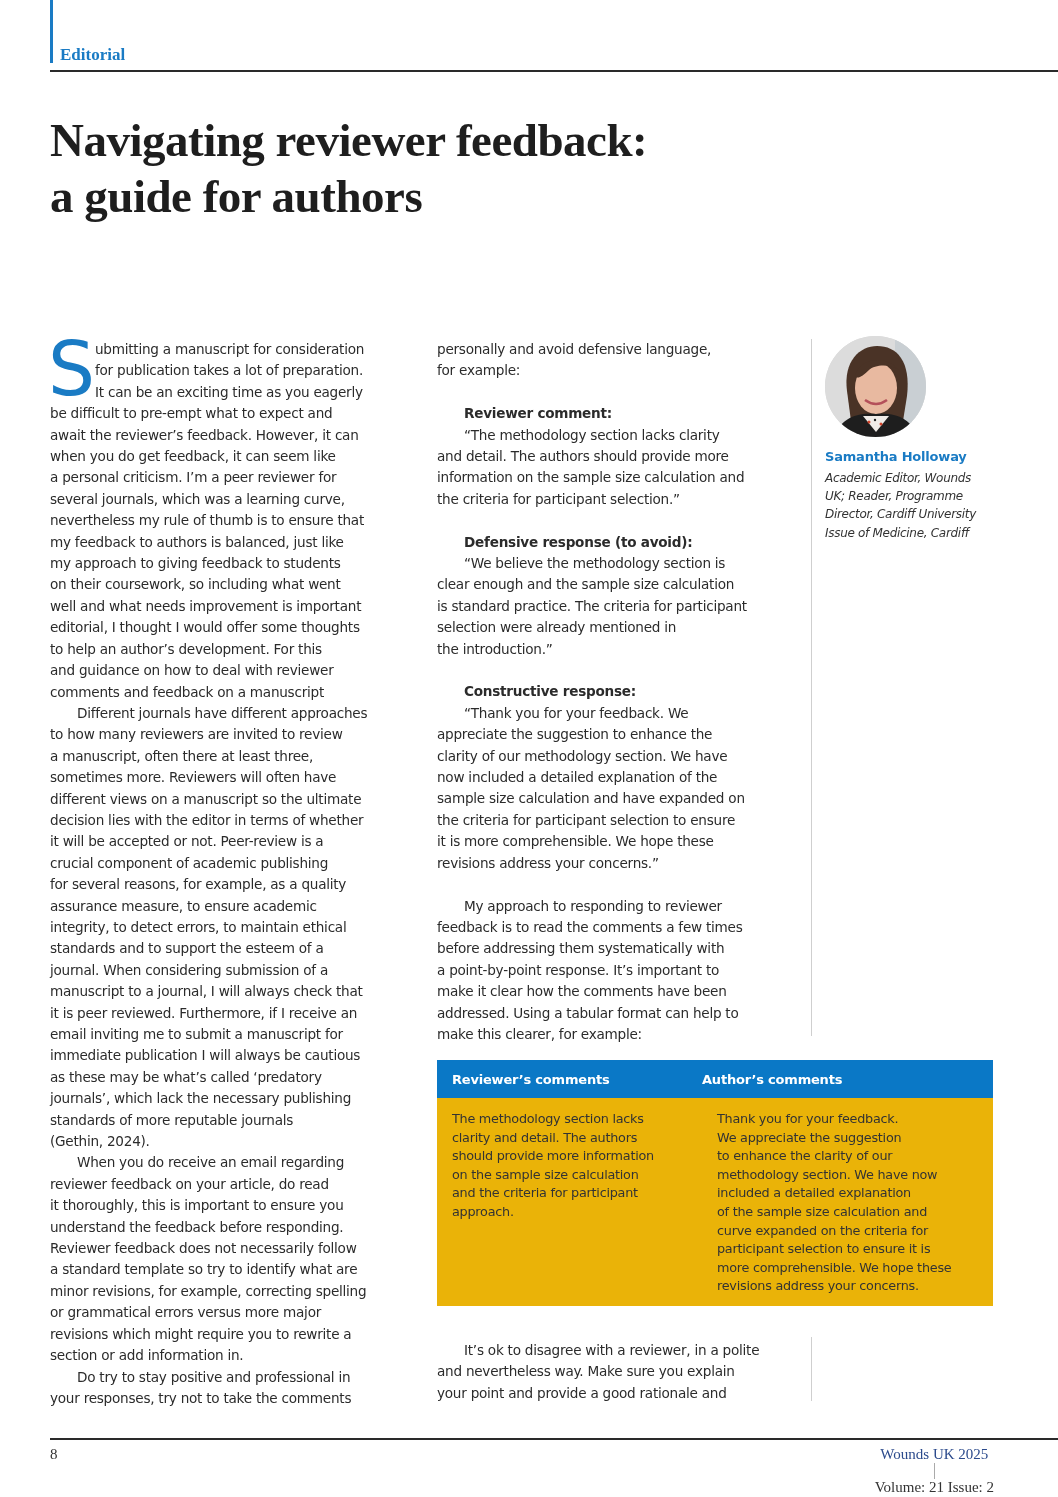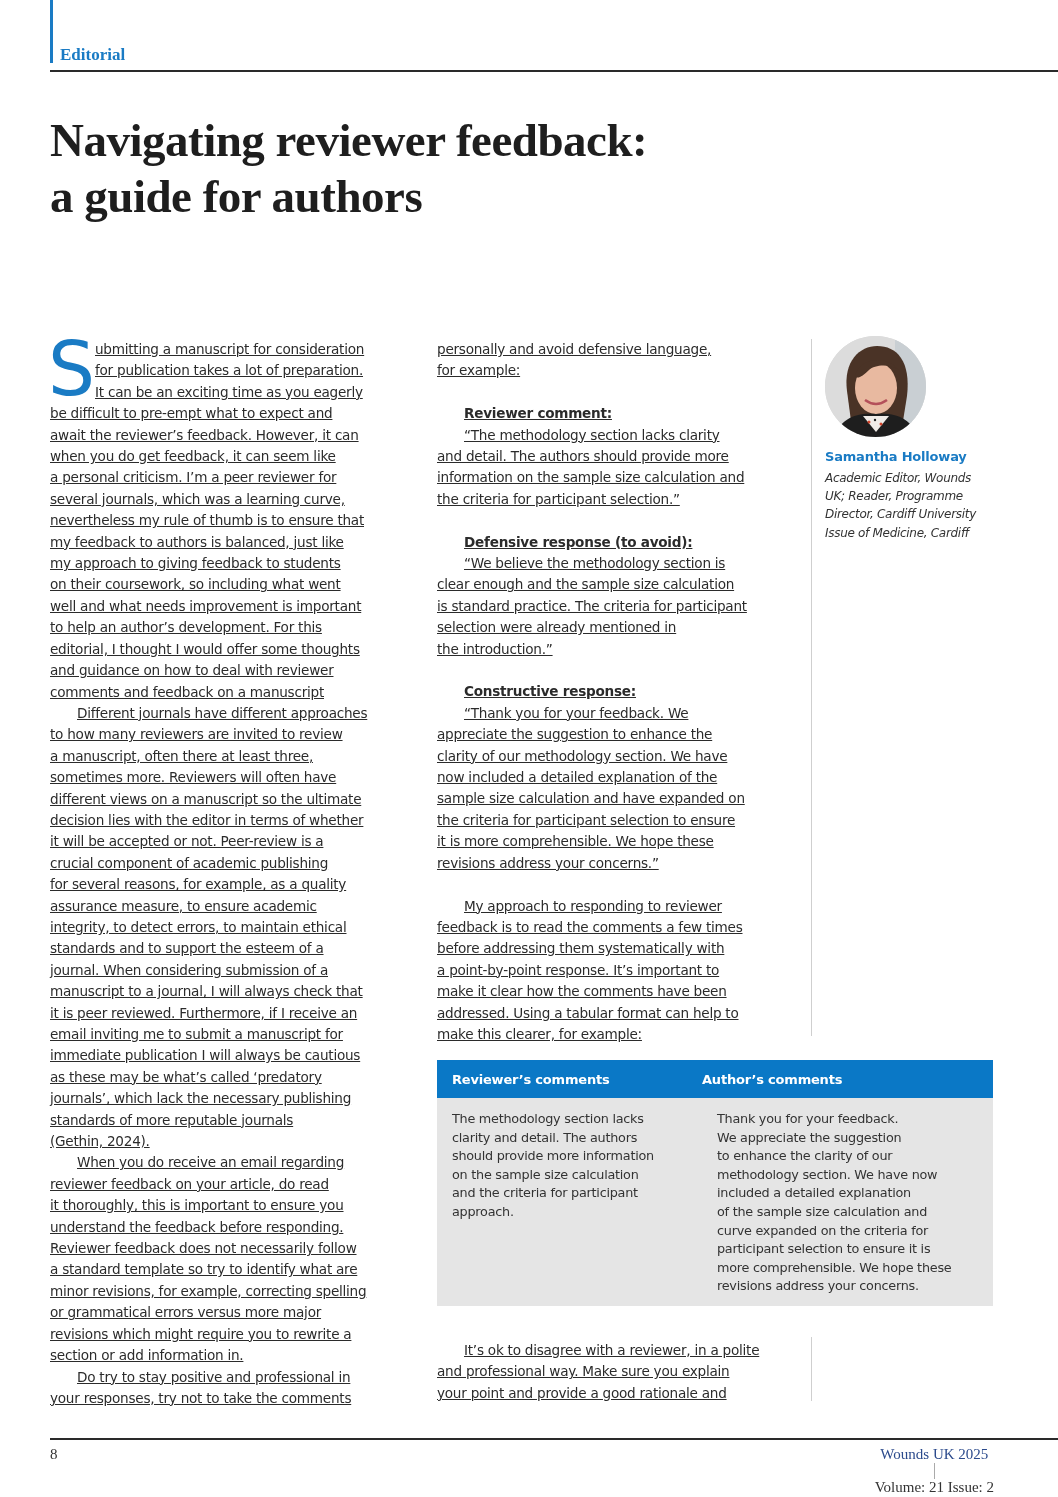--- a/index.html
+++ b/index.html
@@ -5,21 +5,21 @@
   html, body { margin: 0; padding: 0; background: #ffffff; }
   body { width: 1058px; height: 1497px; position: relative; overflow: hidden; color: #2a2a2a; }
 
   .accent-bar { position: absolute; left: 50px; top: 0; width: 3px; height: 63px; background: #1a7bc4; }
   .section-label { position: absolute; left: 60px; top: 45px; font-family: "Liberation Serif", serif; font-weight: bold; font-size: 17px; color: #1a7bc4; }
   .top-rule { position: absolute; left: 50px; right: 0; top: 70px; height: 1.5px; background: #2a2a2a; }
 
   .title { position: absolute; left: 50px; top: 112px; margin: 0; font-family: "Liberation Serif", serif; font-weight: bold; font-size: 47px; line-height: 56px; color: #1e1e1e; letter-spacing: -0.5px; }
   .title span { display: block; }
 
-  .col { position: absolute; font-family: "DejaVu Sans", sans-serif; font-size: 13.6px; line-height: 21.4px; color: #2b2b2b; letter-spacing: -0.25px; text-decoration: underline; }
+  .col { position: absolute; font-family: "DejaVu Sans", sans-serif; font-size: 13.6px; line-height: 21.4px; color: #2b2b2b; letter-spacing: -0.25px; }
   .col .ln { display: block; white-space: nowrap; }
   .col .ind { padding-left: 27px; }
   .col .b { font-weight: bold; }
   .col .gap { display: block; height: 21.4px; }
 
   .col1 { left: 50px; top: 339px; width: 362px; }
   .col2 { left: 437px; top: 339px; width: 360px; }
   .col2b { left: 437px; top: 1340px; width: 360px; }
 
   .dropcap { position: absolute; left: 48px; top: 334px; font-family: "DejaVu Sans", sans-serif; font-size: 74px; line-height: 70px; color: #1a7bc4; font-weight: normal; }
@@ -28,21 +28,21 @@
   .vrule { position: absolute; left: 811px; width: 1px; background: #cfcfcf; }
   .vr1 { top: 339px; height: 697px; }
   .vr2 { top: 1337px; height: 64px; }
 
   .author { position: absolute; left: 825px; top: 336px; width: 200px; }
   .avatar { width: 101px; height: 101px; border-radius: 50%; overflow: hidden; background: #d8d8d8; position: relative; }
   .author-name { margin-top: 12px; font-family: "DejaVu Sans", sans-serif; font-weight: bold; font-size: 13px; color: #1a7bc4; letter-spacing: -0.2px; }
   .author-role { margin-top: 5px; font-family: "DejaVu Sans", sans-serif; font-style: italic; font-size: 12px; line-height: 18.2px; color: #333; letter-spacing: -0.3px; }
   .author-role span { display: block; white-space: nowrap; }
 
-  .tbl { position: absolute; left: 437px; top: 1060px; width: 556px; height: 246px; background: #e5e5e5; font-family: "DejaVu Sans", sans-serif; }
+  .tbl { position: absolute; left: 437px; top: 1060px; width: 556px; height: 246px; background: #eab308; font-family: "DejaVu Sans", sans-serif; }
   .tbl-head { height: 38px; background: #0a78c6; display: flex; align-items: center; color: #fff; font-weight: bold; font-size: 13px; letter-spacing: -0.2px; }
   .tbl-head .c1 { width: 265px; padding-left: 15px; box-sizing: border-box; }
   .tbl-head .c2 { padding-left: 0; }
   .tbl-body { display: flex; padding-top: 12px; font-size: 12.8px; line-height: 18.6px; color: #333; letter-spacing: -0.25px; }
   .tbl-body .c1 { width: 280px; padding-left: 15px; box-sizing: border-box; }
   .tbl-body .c2 { width: 276px; }
   .tbl-body span { display: block; white-space: nowrap; }
 
   .bottom-rule { position: absolute; left: 50px; right: 0; top: 1438px; height: 1.5px; background: #2a2a2a; }
   .page-num { position: absolute; left: 50px; top: 1446px; font-family: "Liberation Serif", serif; font-size: 15px; color: #333; }
@@ -70,22 +70,22 @@
     <span class="ln">be difficult to pre-empt what to expect and</span>
     <span class="ln">await the reviewer’s feedback. However, it can</span>
     <span class="ln">when you do get feedback, it can seem like</span>
     <span class="ln">a personal criticism. I’m a peer reviewer for</span>
     <span class="ln">several journals, which was a learning curve,</span>
     <span class="ln">nevertheless my rule of thumb is to ensure that</span>
     <span class="ln">my feedback to authors is balanced, just like</span>
     <span class="ln">my approach to giving feedback to students</span>
     <span class="ln">on their coursework, so including what went</span>
     <span class="ln">well and what needs improvement is important</span>
+    <span class="ln">editorial, I thought I would offer some thoughts</span>
     <span class="ln">to help an author’s development. For this</span>
-    <span class="ln">editorial, I thought I would offer some thoughts</span>
     <span class="ln">and guidance on how to deal with reviewer</span>
     <span class="ln">comments and feedback on a manuscript</span>
     <span class="ln ind">Different journals have different approaches</span>
     <span class="ln">to how many reviewers are invited to review</span>
     <span class="ln">a manuscript, often there at least three,</span>
     <span class="ln">sometimes more. Reviewers will often have</span>
     <span class="ln">different views on a manuscript so the ultimate</span>
     <span class="ln">decision lies with the editor in terms of whether</span>
     <span class="ln">it will be accepted or not. Peer-review is a</span>
     <span class="ln">crucial component of academic publishing</span>
@@ -203,21 +203,21 @@
         <span>curve expanded on the criteria for</span>
         <span>participant selection to ensure it is</span>
         <span>more comprehensible. We hope these</span>
         <span>revisions address your concerns.</span>
       </div>
   </div>
 </div>
 
 <div class="col col2b">
   <span class="ln ind">It’s ok to disagree with a reviewer, in a polite</span>
-  <span class="ln">and professional way. Make sure you explain</span>
+  <span class="ln">and nevertheless way. Make sure you explain</span>
   <span class="ln">your point and provide a good rationale and</span>
 </div>
 <div class="vrule vr2"></div>
 
 <div class="bottom-rule"></div>
 <div class="page-num">8</div>
 <div class="footer">
   <span class="journal">Wounds UK 2025</span>
   <span class="sep"></span>
   <span>Volume: 21 Issue: 2</span>

